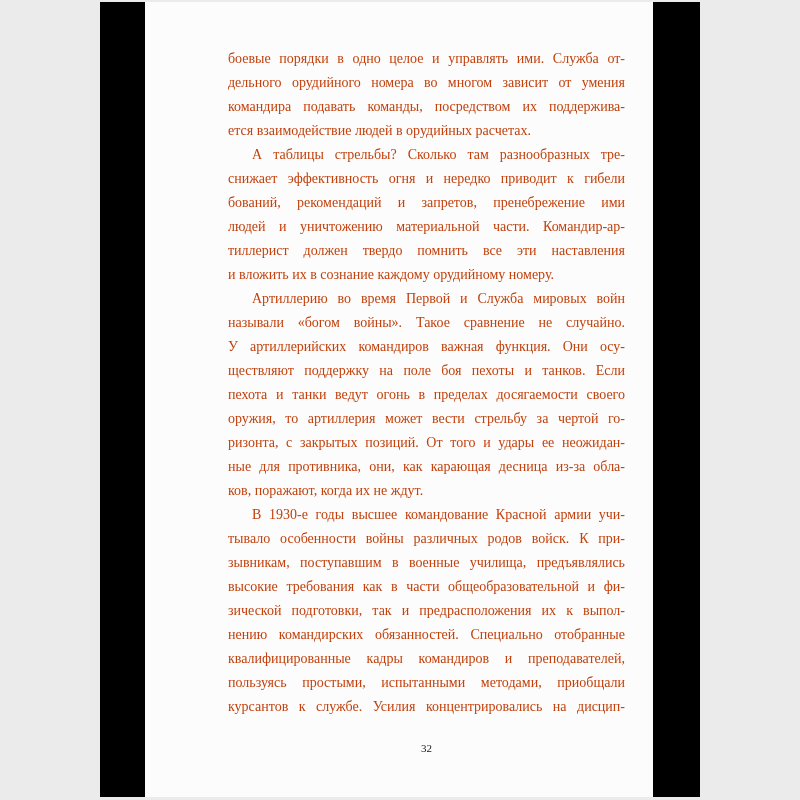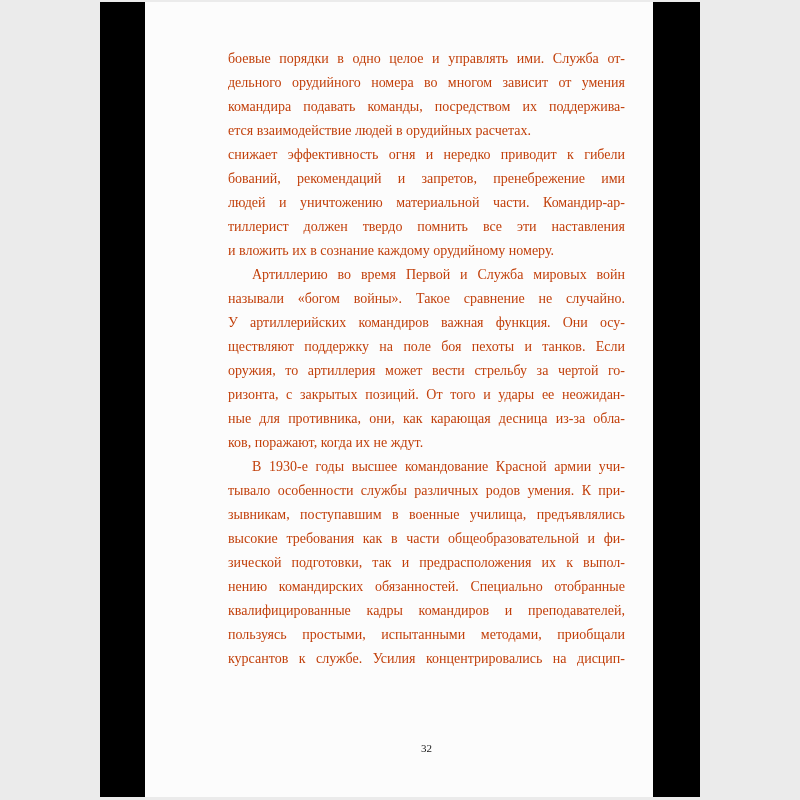--- a/index.html
+++ b/index.html
@@ -66,35 +66,37 @@
 </head>
 <body>
 
 <div class="photo">
   <div class="page">
     <div class="text-block" id="text-block">
         <div class="line">боевые порядки в одно целое и управлять ими. Служба от-</div>
         <div class="line">дельного орудийного номера во многом зависит от умения</div>
         <div class="line">командира подавать команды, посредством их поддержива-</div>
         <div class="line para-end">ется взаимодействие людей в орудийных расчетах.</div>
+        <div class="line indent">А таблицы стрельбы? Сколько там разнообразных тре-</div>
         <div class="line">снижает эффективность огня и нередко приводит к гибели</div>
         <div class="line">бований, рекомендаций и запретов, пренебрежение ими</div>
         <div class="line">людей и уничтожению материальной части. Командир-ар-</div>
         <div class="line">тиллерист должен твердо помнить все эти наставления</div>
         <div class="line para-end">и вложить их в сознание каждому орудийному номеру.</div>
         <div class="line indent">Артиллерию во время Первой и Служба мировых войн</div>
         <div class="line">называли «богом войны». Такое сравнение не случайно.</div>
         <div class="line">У артиллерийских командиров важная функция. Они осу-</div>
         <div class="line">ществляют поддержку на поле боя пехоты и танков. Если</div>
+        <div class="line">пехота и танки ведут огонь в пределах досягаемости своего</div>
         <div class="line">оружия, то артиллерия может вести стрельбу за чертой го-</div>
         <div class="line">ризонта, с закрытых позиций. От того и удары ее неожидан-</div>
         <div class="line">ные для противника, они, как карающая десница из-за обла-</div>
         <div class="line para-end">ков, поражают, когда их не ждут.</div>
         <div class="line indent">В 1930-е годы высшее командование Красной армии учи-</div>
-        <div class="line">тывало особенности службы различных родов умения. К при-</div>
+        <div class="line">тывало особенности войны различных родов войск. К при-</div>
         <div class="line">зывникам, поступавшим в военные училища, предъявлялись</div>
         <div class="line">высокие требования как в части общеобразовательной и фи-</div>
         <div class="line">зической подготовки, так и предрасположения их к выпол-</div>
         <div class="line">нению командирских обязанностей. Специально отобранные</div>
         <div class="line">квалифицированные кадры командиров и преподавателей,</div>
         <div class="line">пользуясь простыми, испытанными методами, приобщали</div>
         <div class="line">курсантов к службе. Усилия концентрировались на дисцип-</div>
       </div>
     <div class="page-number">32</div>
   </div>

